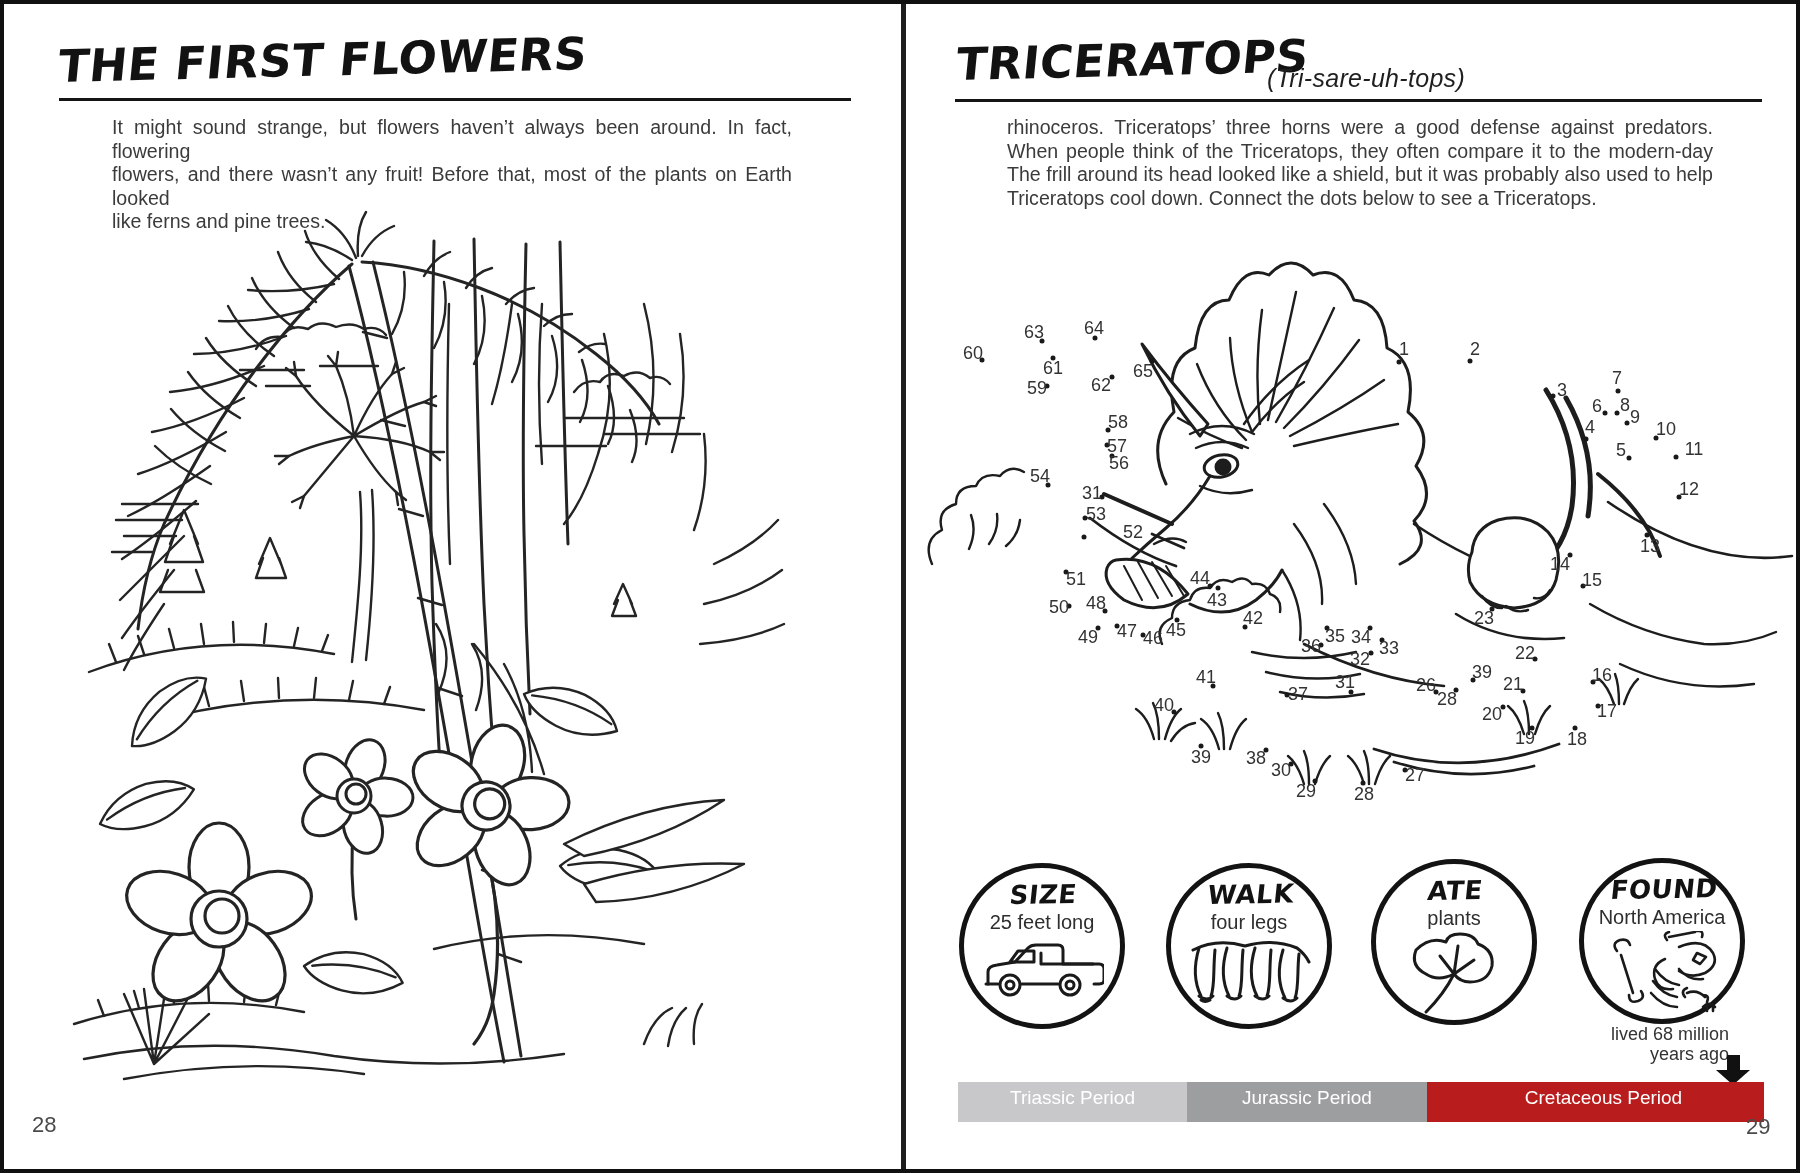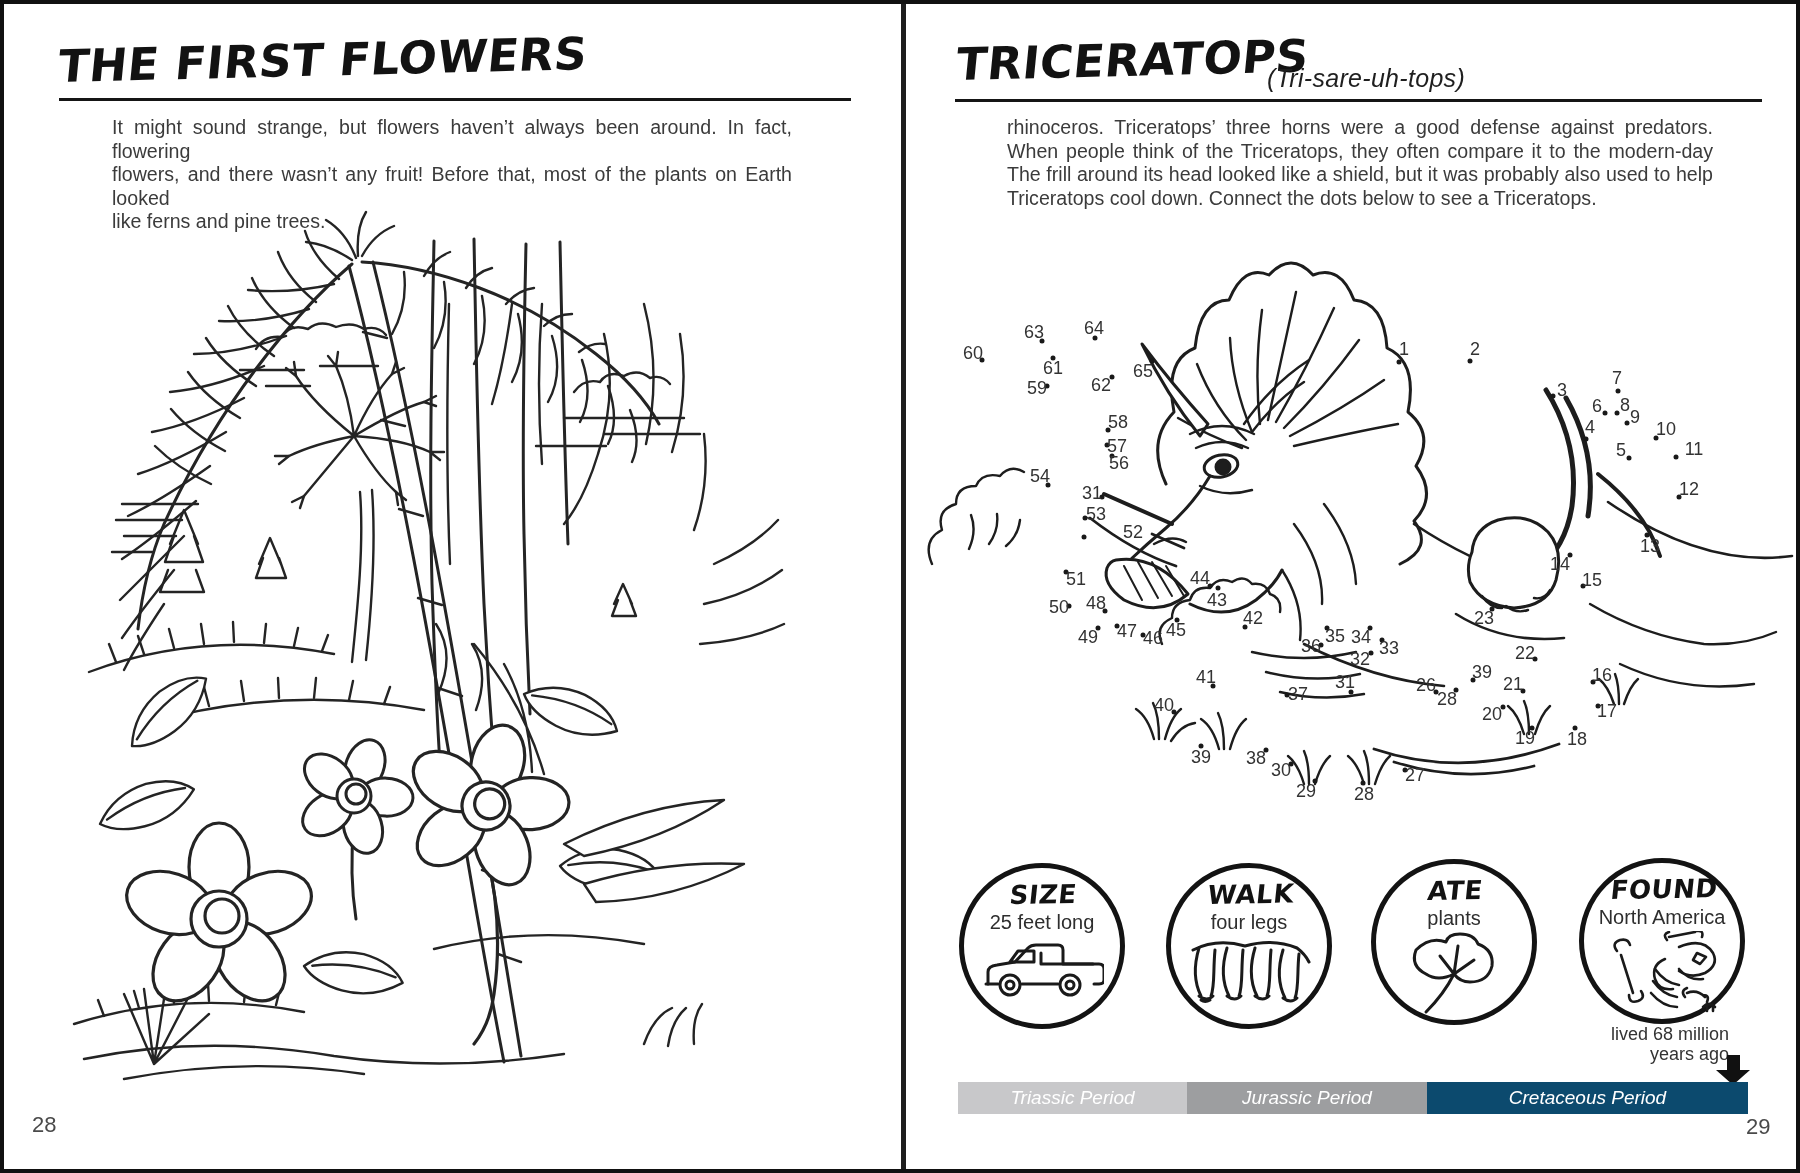--- a/index.html
+++ b/index.html
@@ -27,21 +27,21 @@
   .fact .fh{font-size:26px;margin-top:12px;transform:skewX(-7deg) rotate(-1deg);}
   .fact .fv{font-size:20px;color:#2e2e2e;margin-top:1px;}
   .fact svg{margin-top:2px;}
   
   .lived{position:absolute;right:67px;top:1020px;text-align:right;font-size:18px;line-height:20px;color:#333;}
   .arrow-stem{position:absolute;left:1723px;top:1051px;width:13px;height:15px;background:#111;}
   .arrow-head{position:absolute;left:1712px;top:1066px;width:0;height:0;
               border-left:17px solid transparent;border-right:17px solid transparent;border-top:15px solid #111;}
   
   .timeline{position:absolute;left:954px;top:1078px;height:32px;display:flex;}
-  .tl-seg{height:32px;line-height:32px;text-align:center;color:#fff;font-size:19px;font-style:italic;}
+  .tl-seg{height:40px;line-height:32px;text-align:center;color:#fff;font-size:19px;}
 </style>
 </head>
 <body>
 
 <div class="spread">
   <div class="gutter"></div>
 
   <section>
     <h1 class="page-title comic" style="left:52px;top:40px;position:absolute;margin:0;">THE FIRST FLOWERS</h1>
     <div class="title-rule" style="left:55px;top:94px;width:792px;"></div>
@@ -409,18 +409,18 @@
     <div class="lived">
       <div>lived 68 million</div>
       <div>years ago</div>
     </div>
     <div class="arrow-stem"></div>
     <div class="arrow-head"></div>
 
     <div class="timeline">
       <div class="tl-seg" style="background: rgb(200, 200, 202); width: 229px;">Triassic Period</div>
       <div class="tl-seg" style="background: rgb(157, 158, 160); width: 240px;">Jurassic Period</div>
-      <div class="tl-seg" style="background: #0c4a6e; width: 321px;">Cretaceous Period</div>
+      <div class="tl-seg" style="background: #b91c1c; width: 321px; padding-left: 16px;">Cretaceous Period</div>
     </div>
 
     <div class="pagenum" style="left:1742px;top:1110px;">29</div>
   </section>
 </div>
 
 </body></html>

